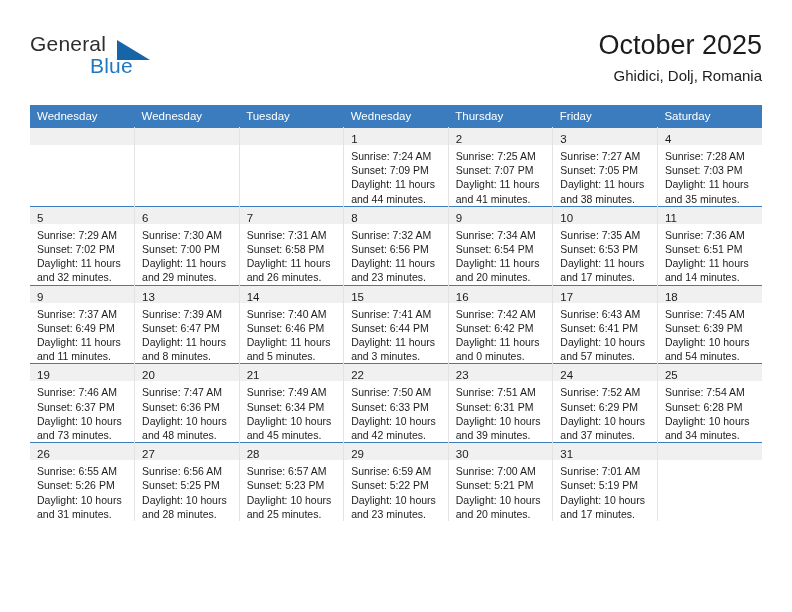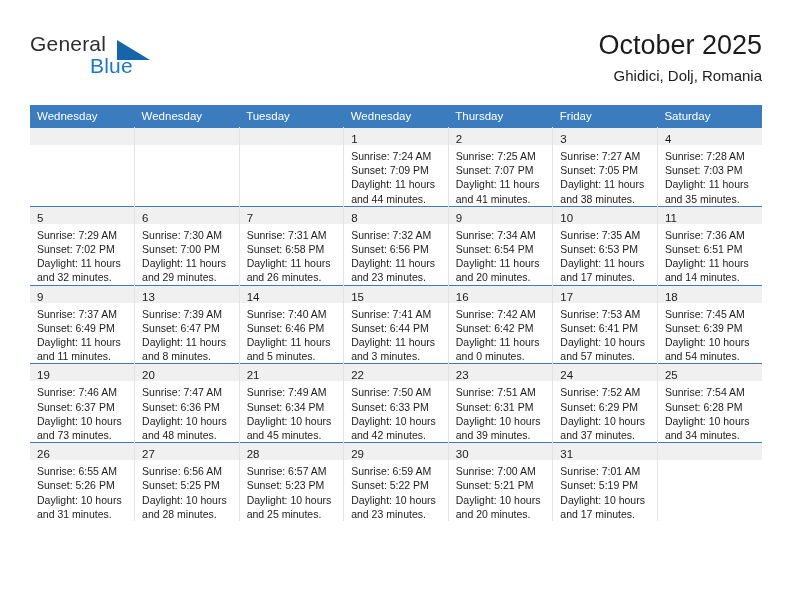--- a/index.html
+++ b/index.html
@@ -324,21 +324,21 @@
             <div class="cell-body">
               <div class="cell-line">Sunrise: 7:42 AM</div>
               <div class="cell-line">Sunset: 6:42 PM</div>
               <div class="cell-line">Daylight: 11 hours</div>
               <div class="cell-line">and 0 minutes.</div>
             </div>
           </td>
           <td>
             <div class="daynum-strip"><span class="daynum">17</span></div>
             <div class="cell-body">
-              <div class="cell-line">Sunrise: 7:53 AM</div>
+              <div class="cell-line">Sunrise: 6:43 AM</div>
               <div class="cell-line">Sunset: 6:41 PM</div>
               <div class="cell-line">Daylight: 10 hours</div>
               <div class="cell-line">and 57 minutes.</div>
             </div>
           </td>
           <td>
             <div class="daynum-strip"><span class="daynum">18</span></div>
             <div class="cell-body">
               <div class="cell-line">Sunrise: 7:45 AM</div>
               <div class="cell-line">Sunset: 6:39 PM</div>

